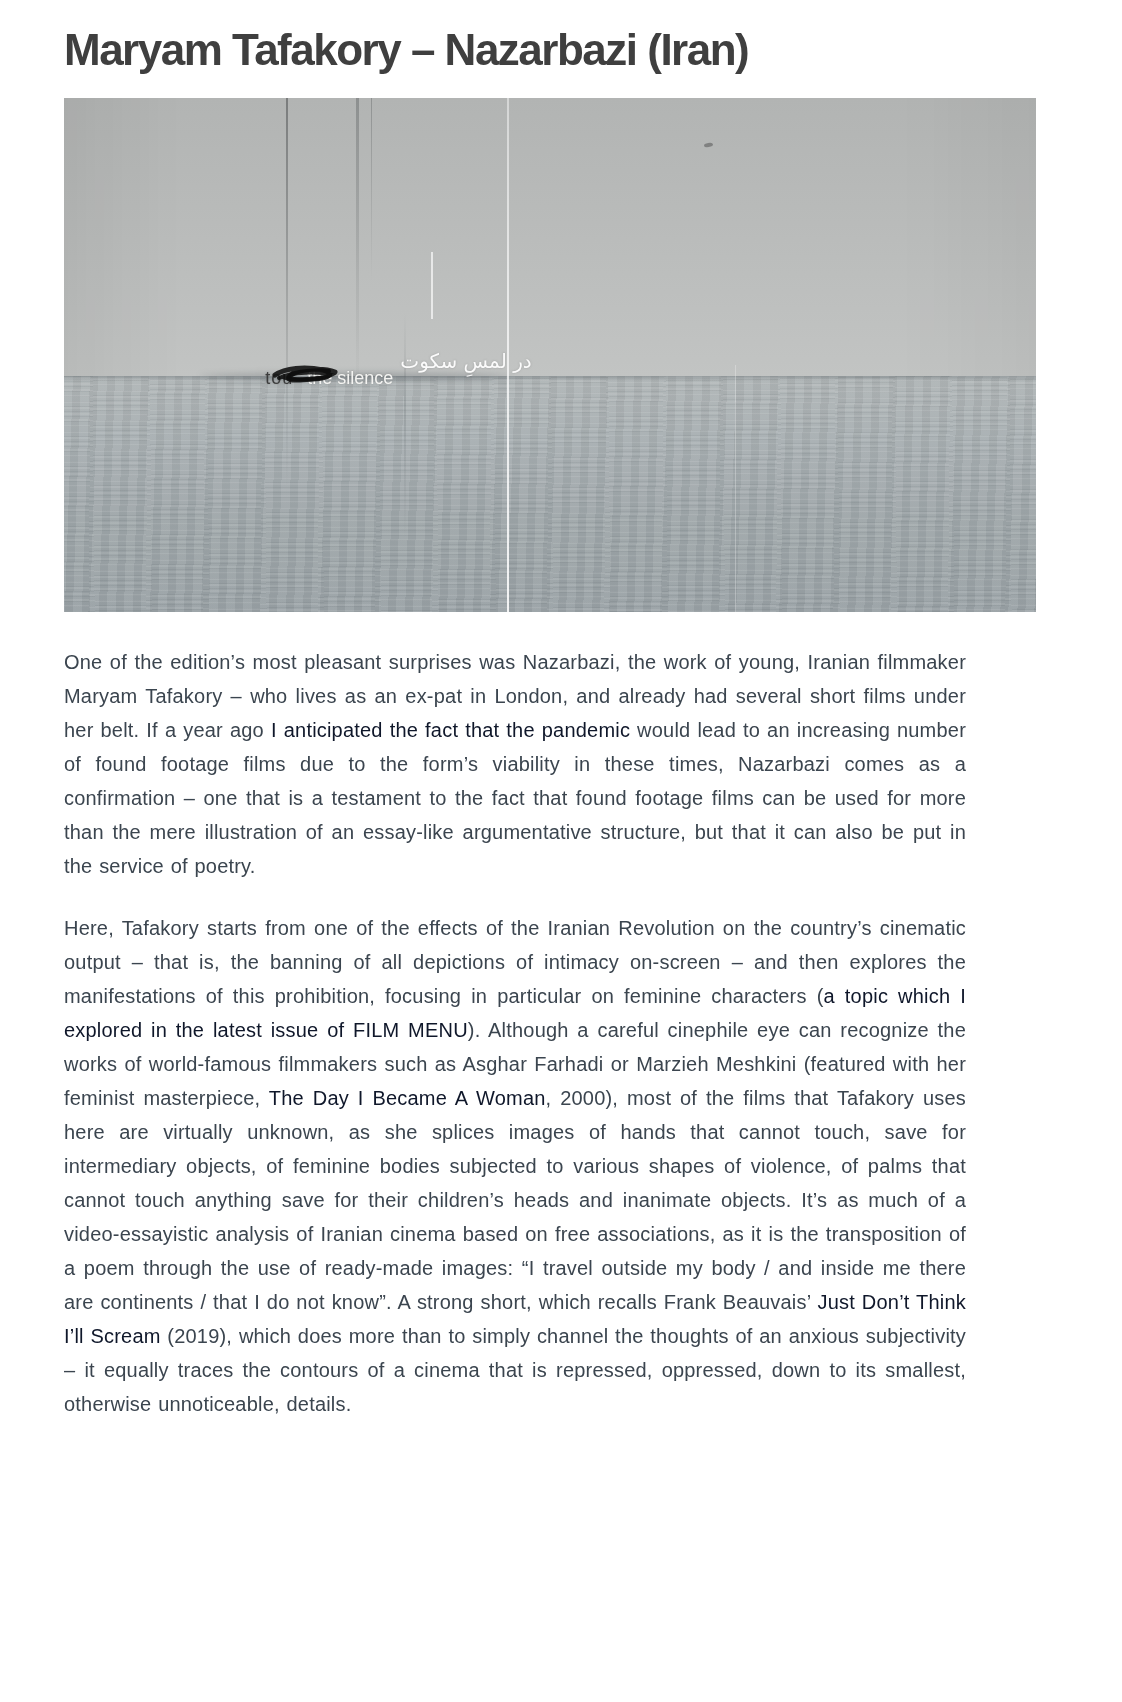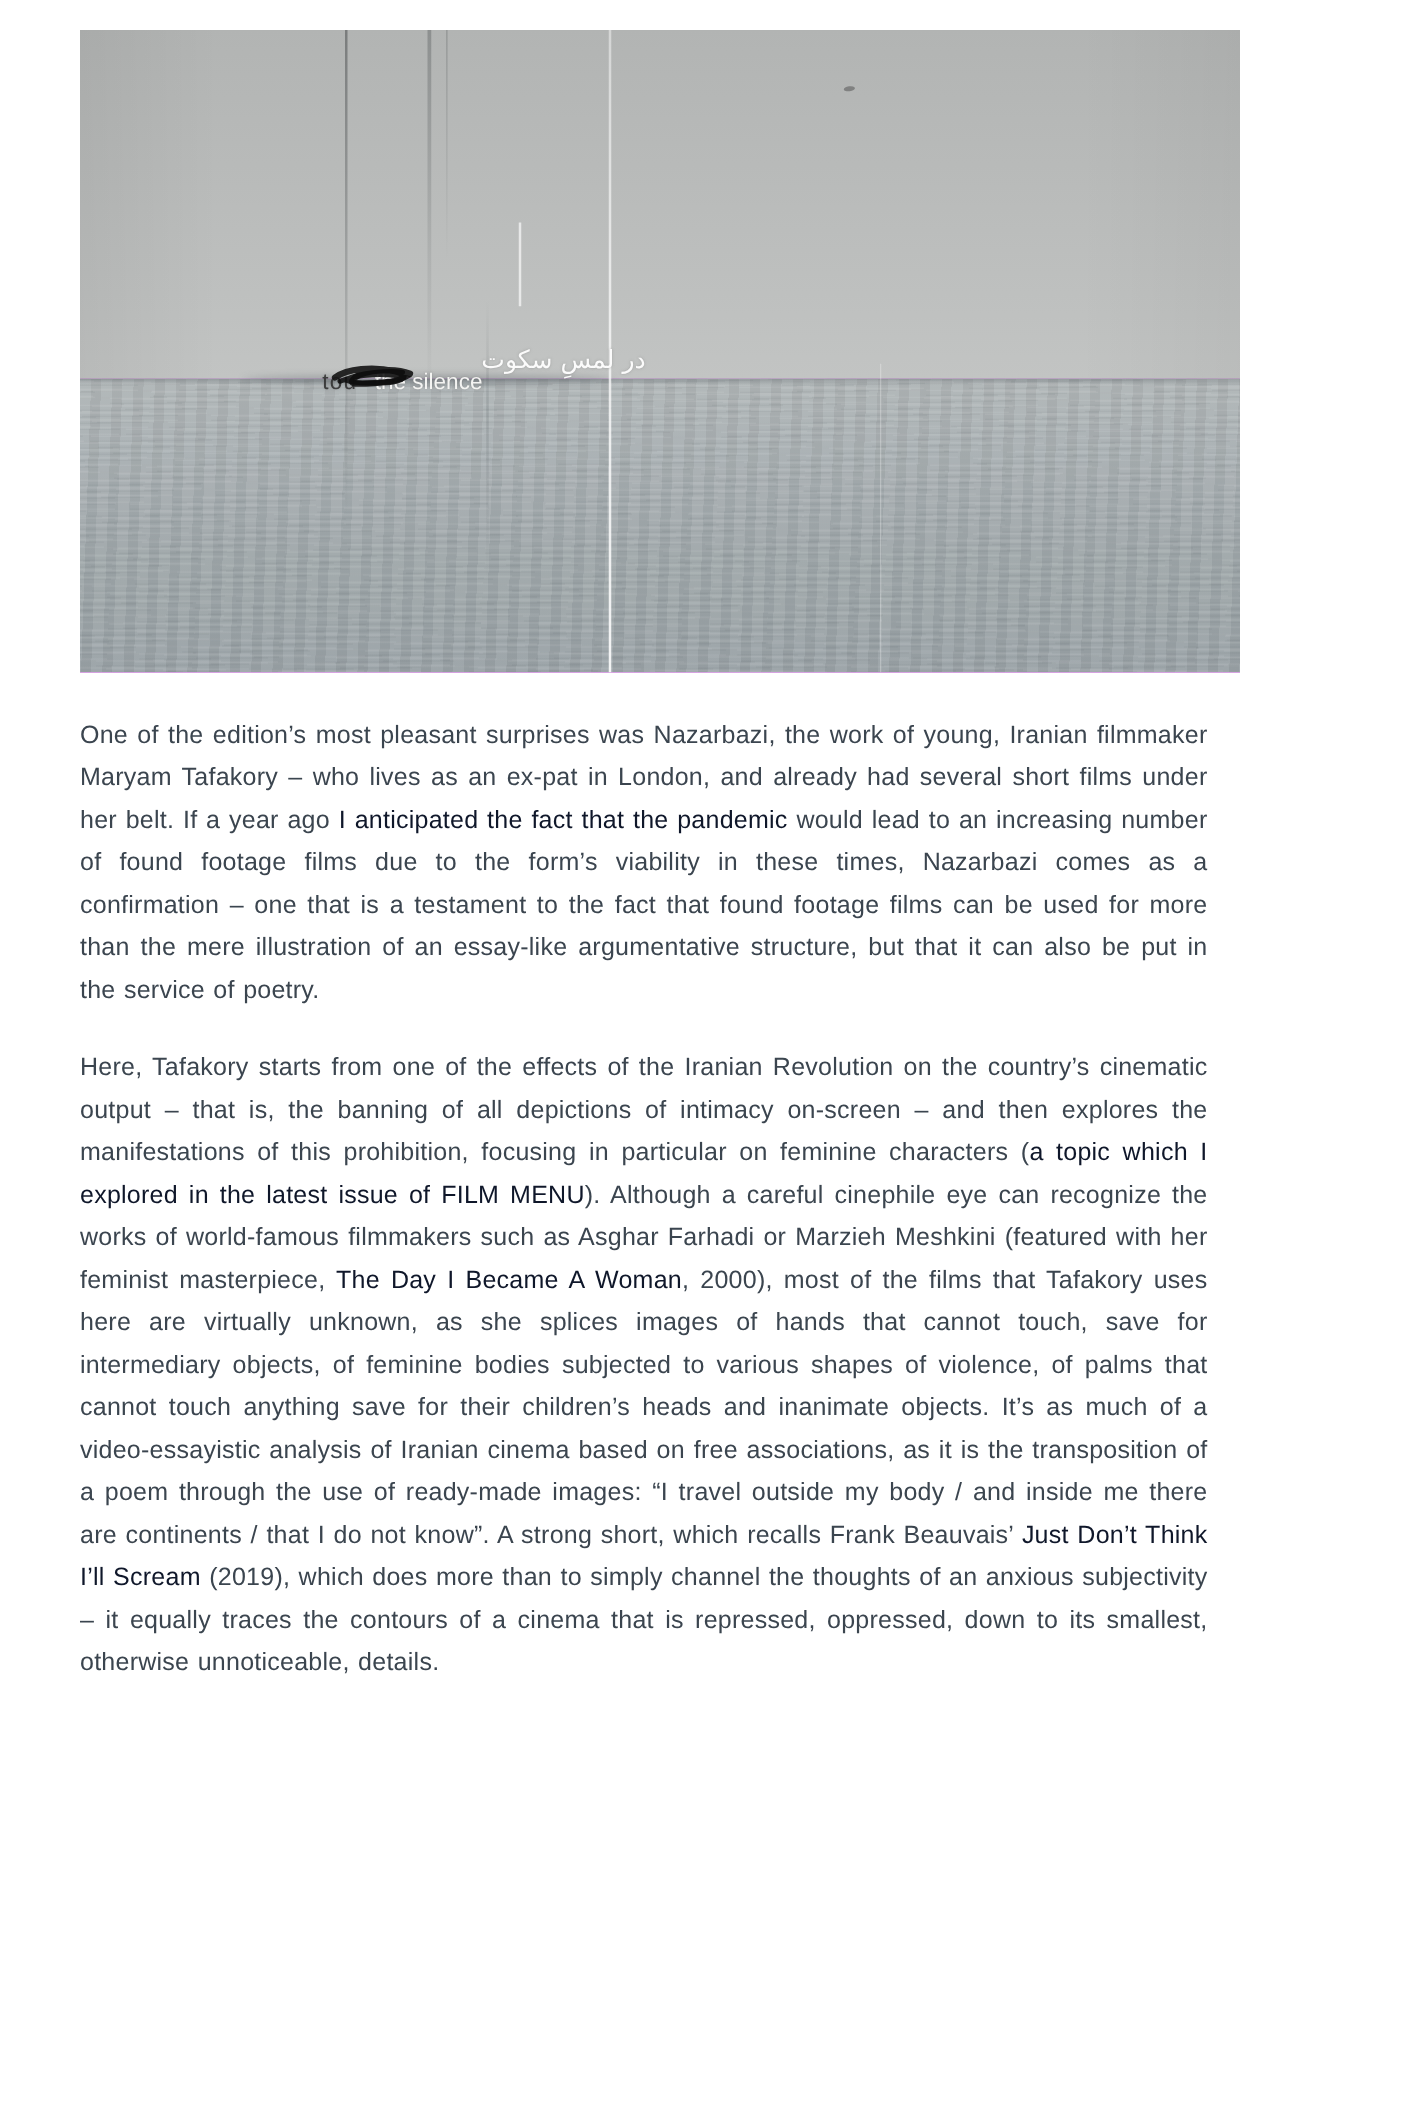--- a/index.html
+++ b/index.html
@@ -20,21 +20,22 @@
   .subtitle{
     margin-top:7px;
     font-size:21px;font-style:italic;
     color:#3d4651;letter-spacing:-0.2px;
   }
 
   
   .film-still{
     position:relative;margin-top:24px;
     width:928px;height:514px;overflow:hidden;
-    background:#d946ef;
+    background:#ec4899;
+    padding-left:44px;
   }
   .sky{
     position:absolute;left:0;top:0;width:100%;height:54.2%;
     background:
       linear-gradient(90deg, rgba(0,0,0,0.05) 0%, rgba(0,0,0,0) 12%, rgba(0,0,0,0) 86%, rgba(0,0,0,0.04) 100%),
       linear-gradient(180deg,#b2b4b3 0%, #b9bbba 45%, #c2c4c3 100%);
   }
   .sea{
     position:absolute;left:0;top:54.2%;width:100%;height:45.8%;
     background:
@@ -101,20 +102,21 @@
   }
   .article p{margin:0 0 28px 0;}
   .article a{color:#0f172a;text-decoration:none;}
   .italic{}
 </style>
 </head>
 <body>
 
 <div class="content">
 
+  <h1 class="title">Maryam Tafakory –  Nazarbazi (Iran)</h1>
 
   <div class="film-still">
     <div class="sky"></div>
     <div class="sea"></div>
     <div class="horizon-band"></div>
     <div class="horizon-smudge"></div>
 
     <div class="scratch s-dark1"></div>
     <div class="scratch s-dark2"></div>
     <div class="scratch s-dark3"></div>

